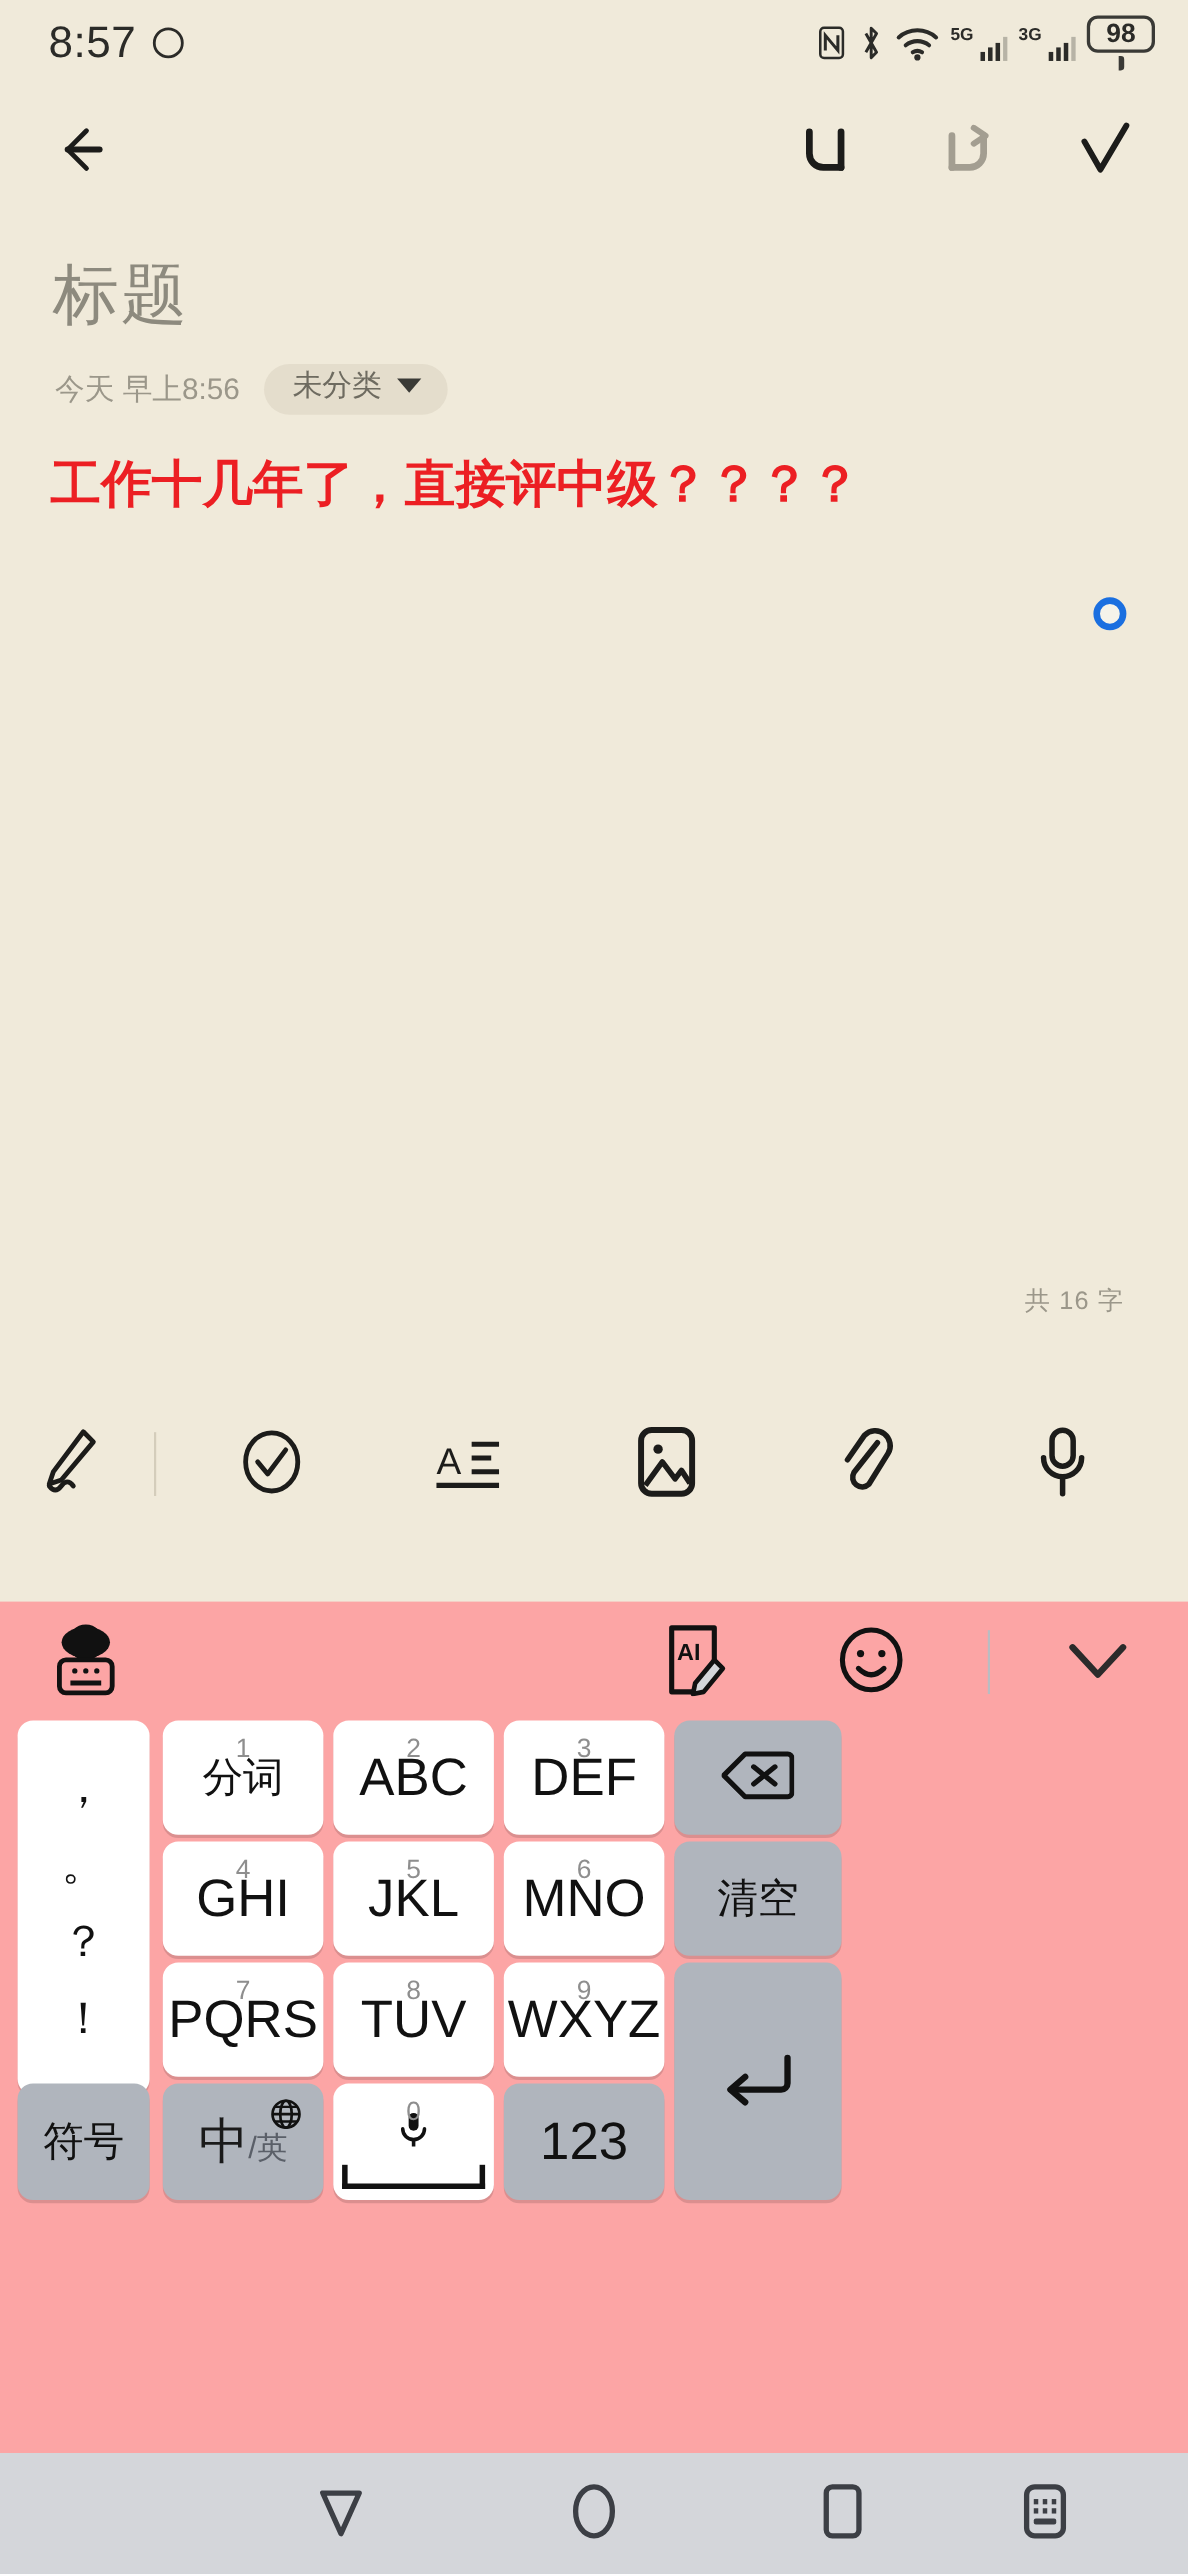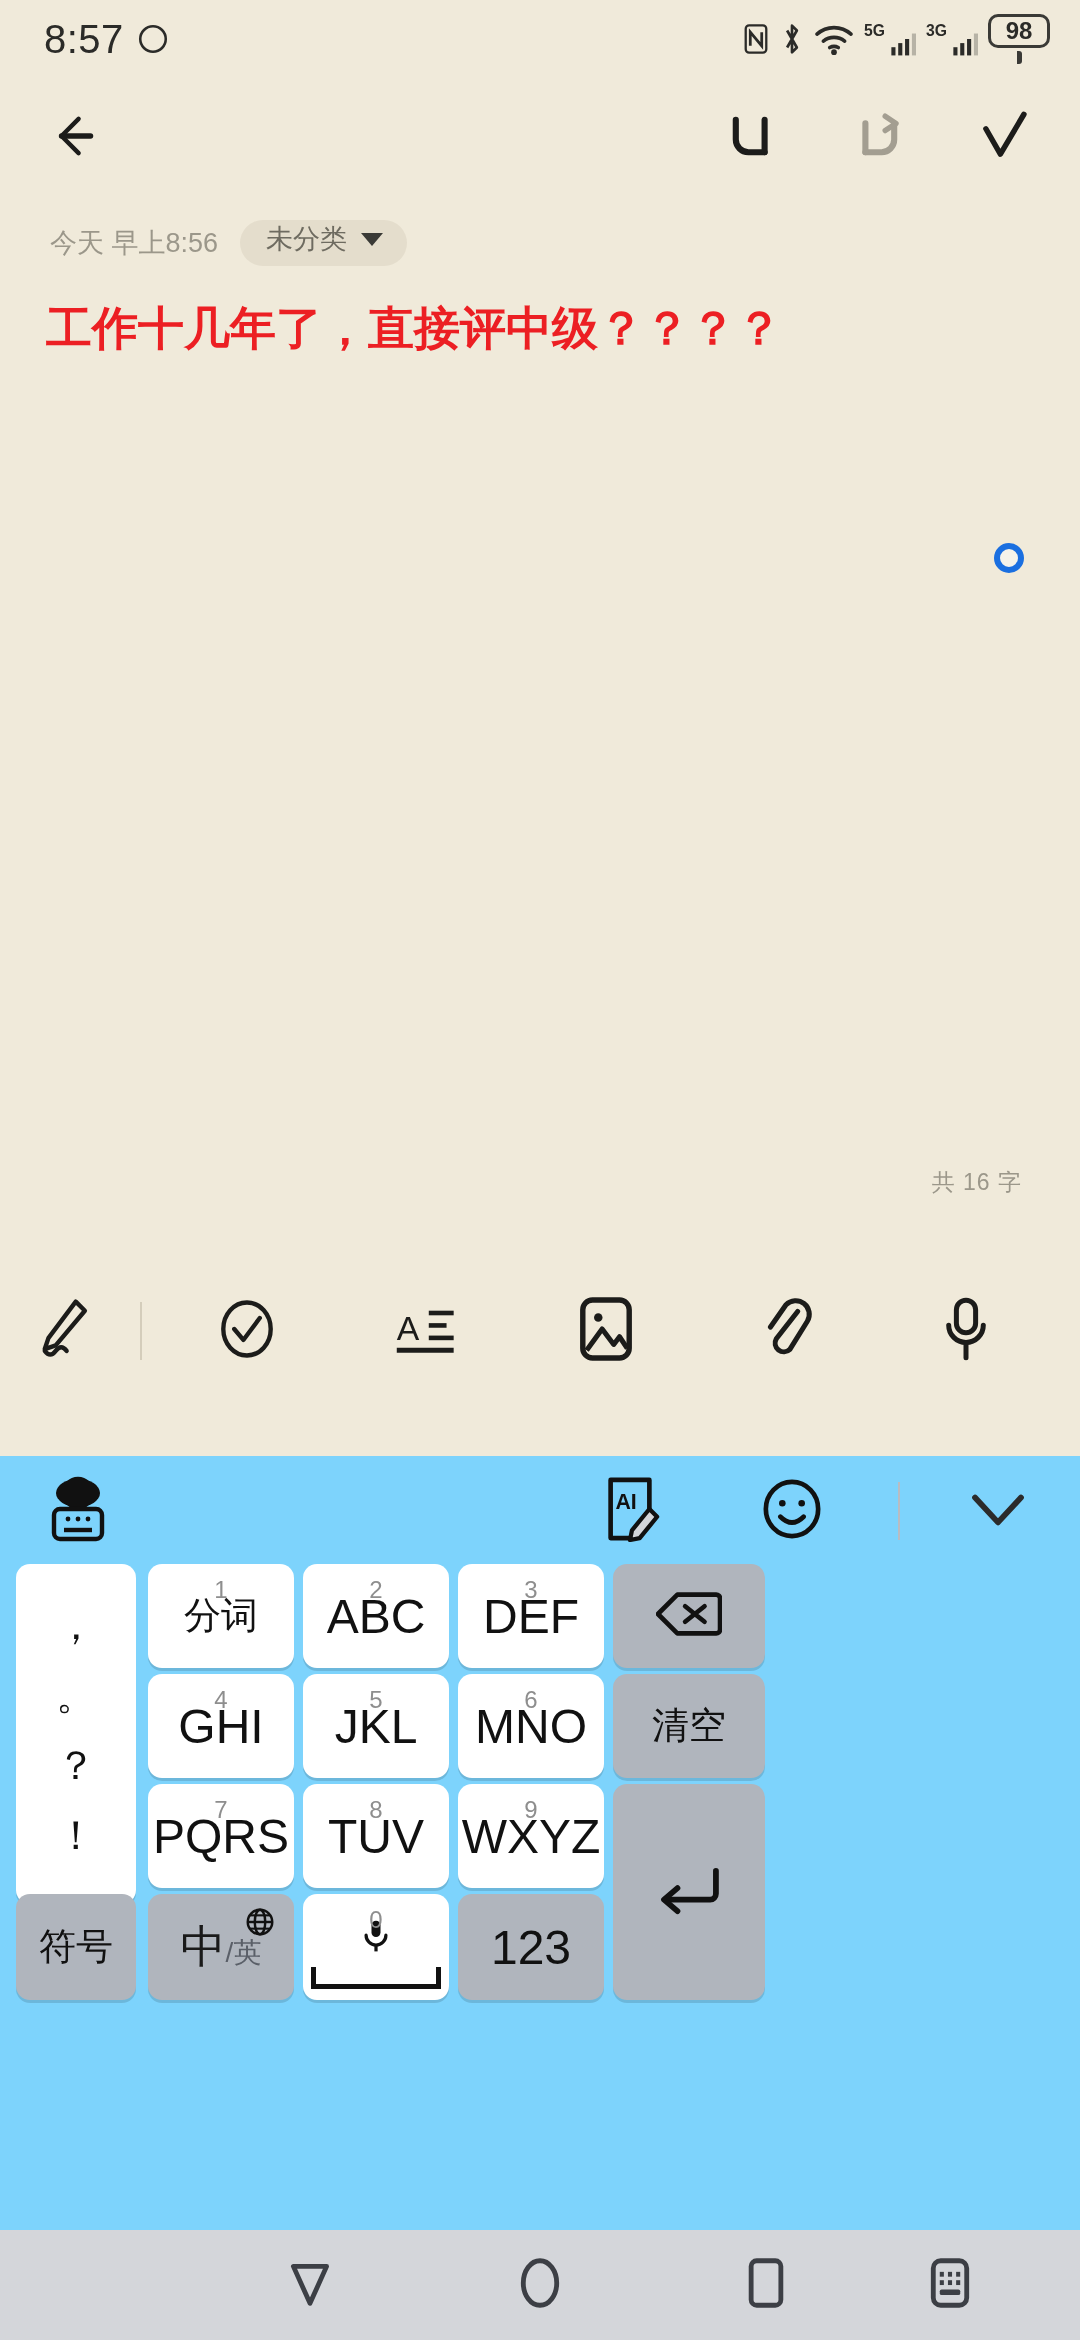--- a/index.html
+++ b/index.html
@@ -79,21 +79,21 @@
     position: absolute; top: 1260px; left: 0; width: 1080px; height: 142px;
     display: flex; align-items: center;
     background: #f0eada;
   }
   .edtb-item { display: flex; align-items: center; justify-content: center; }
   .edtb-div { width: 2px; height: 58px; background: #d4cdbb; }
 
   
   .keyboard {
     position: absolute; top: 1456px; left: 0; width: 1080px; height: 774px;
-    background: #7dd3fc;
+    background: #fca5a5;
   }
   .kb-top {
     position: relative; width: 1080px; height: 110px;
     display: flex; align-items: center;
   }
   .kbt-icon { display: flex; align-items: center; justify-content: center; }
   .kbt-div { width: 2px; height: 58px; background: #b9bcc2; }
 
   .kb-grid {
     position: absolute; top: 108px; left: 0;
@@ -232,20 +232,21 @@
         <span>
           <svg width="58" height="56" viewBox="0 0 32 30">
             <path d="M6 11 L14 25 L27 3" fill="none" stroke="#1c1c1a" stroke-width="3" stroke-linecap="round" stroke-linejoin="round"></path>
           </svg>
         </span>
       </div>
     </div>
   </div>
 
   <div class="note">
+    <div class="note-title">标题</div>
     <div class="note-meta">
       <div class="note-date">今天 早上8:56</div>
       <div class="note-cat">
         <span class="note-cat-txt">未分类</span>
         <span class="caret-down"></span>
       </div>
     </div>
     <div class="note-text">工作十几年了，直接评中级？？？？</div>
     <div class="cursor-handle"></div>
     <div class="word-count">共 16 字</div>

